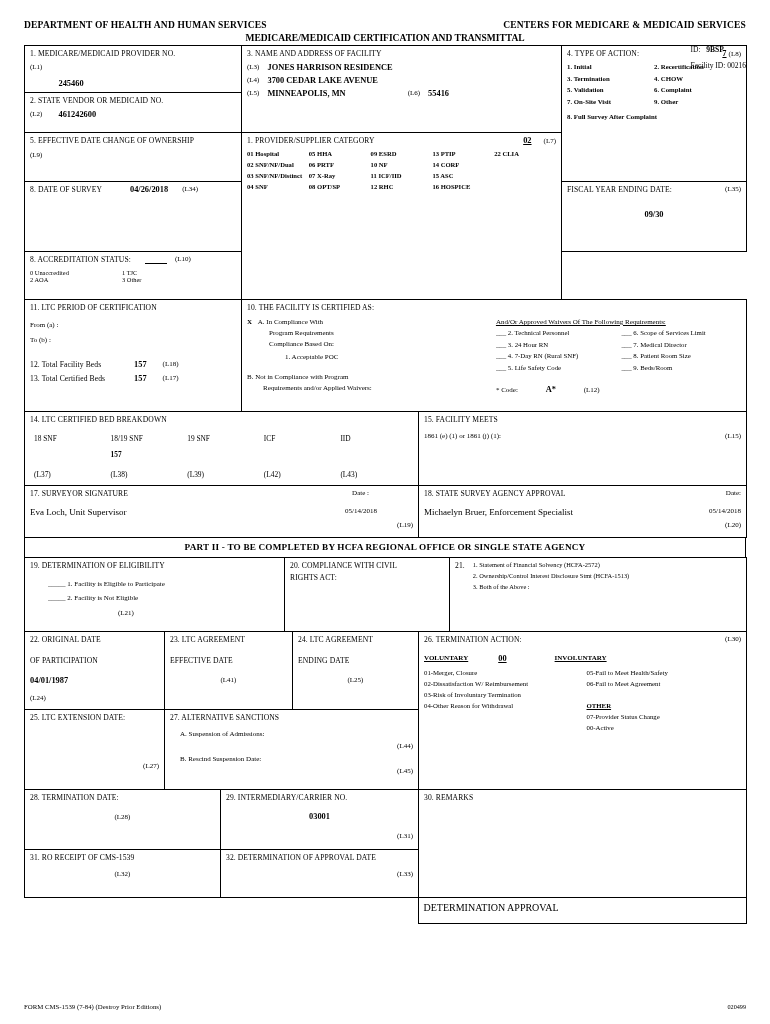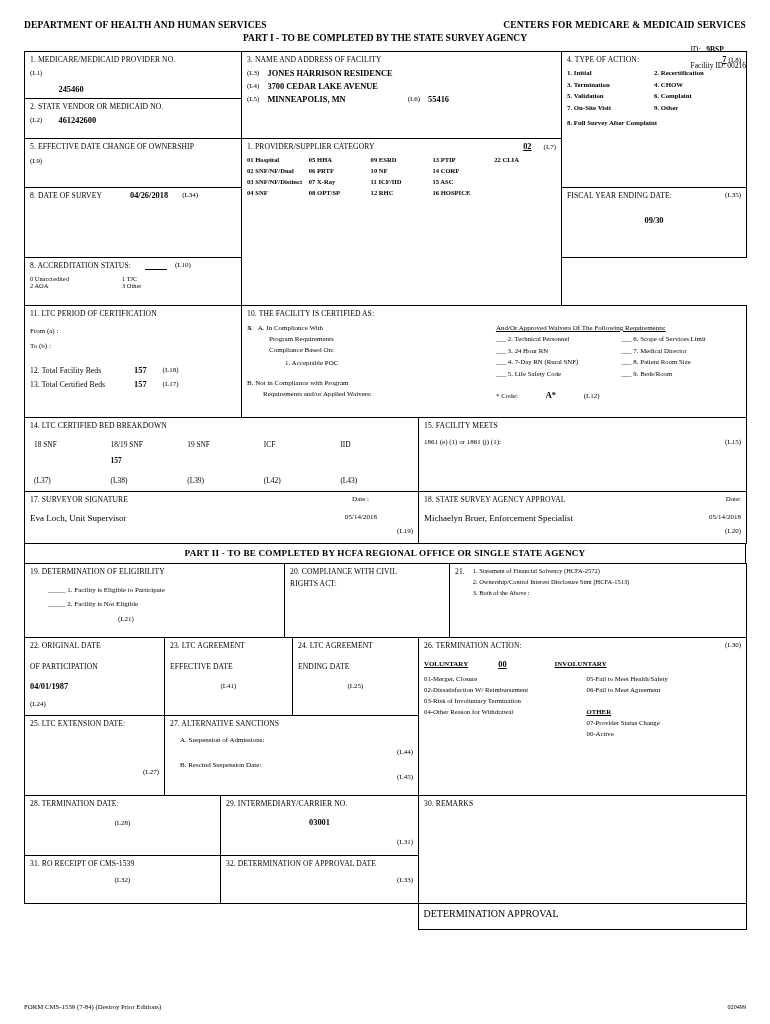--- a/index.html
+++ b/index.html
@@ -135,21 +135,21 @@
 </style>
 </head>
 <body>
 
 <div class="page">
 
   <div class="hdr-row">
     <span>DEPARTMENT OF HEALTH AND HUMAN SERVICES</span>
     <span>CENTERS FOR MEDICARE &amp; MEDICAID SERVICES</span>
   </div>
-  <div class="hdr-center" style="margin-bottom:6px;">PART I - TO BE COMPLETED BY THE STATE SURVEY AGENCY</div>
+  <div class="hdr-center">MEDICARE/MEDICAID CERTIFICATION AND TRANSMITTAL</div>
 
   <div class="hdr-id-block">
     <div>
       <span>ID:</span>
       &nbsp;&nbsp;<span class="b">9BSP</span>
     </div>
     <div style="margin-top:4px;">
       <span>Facility ID:</span>
       <span>00216</span>
     </div>

